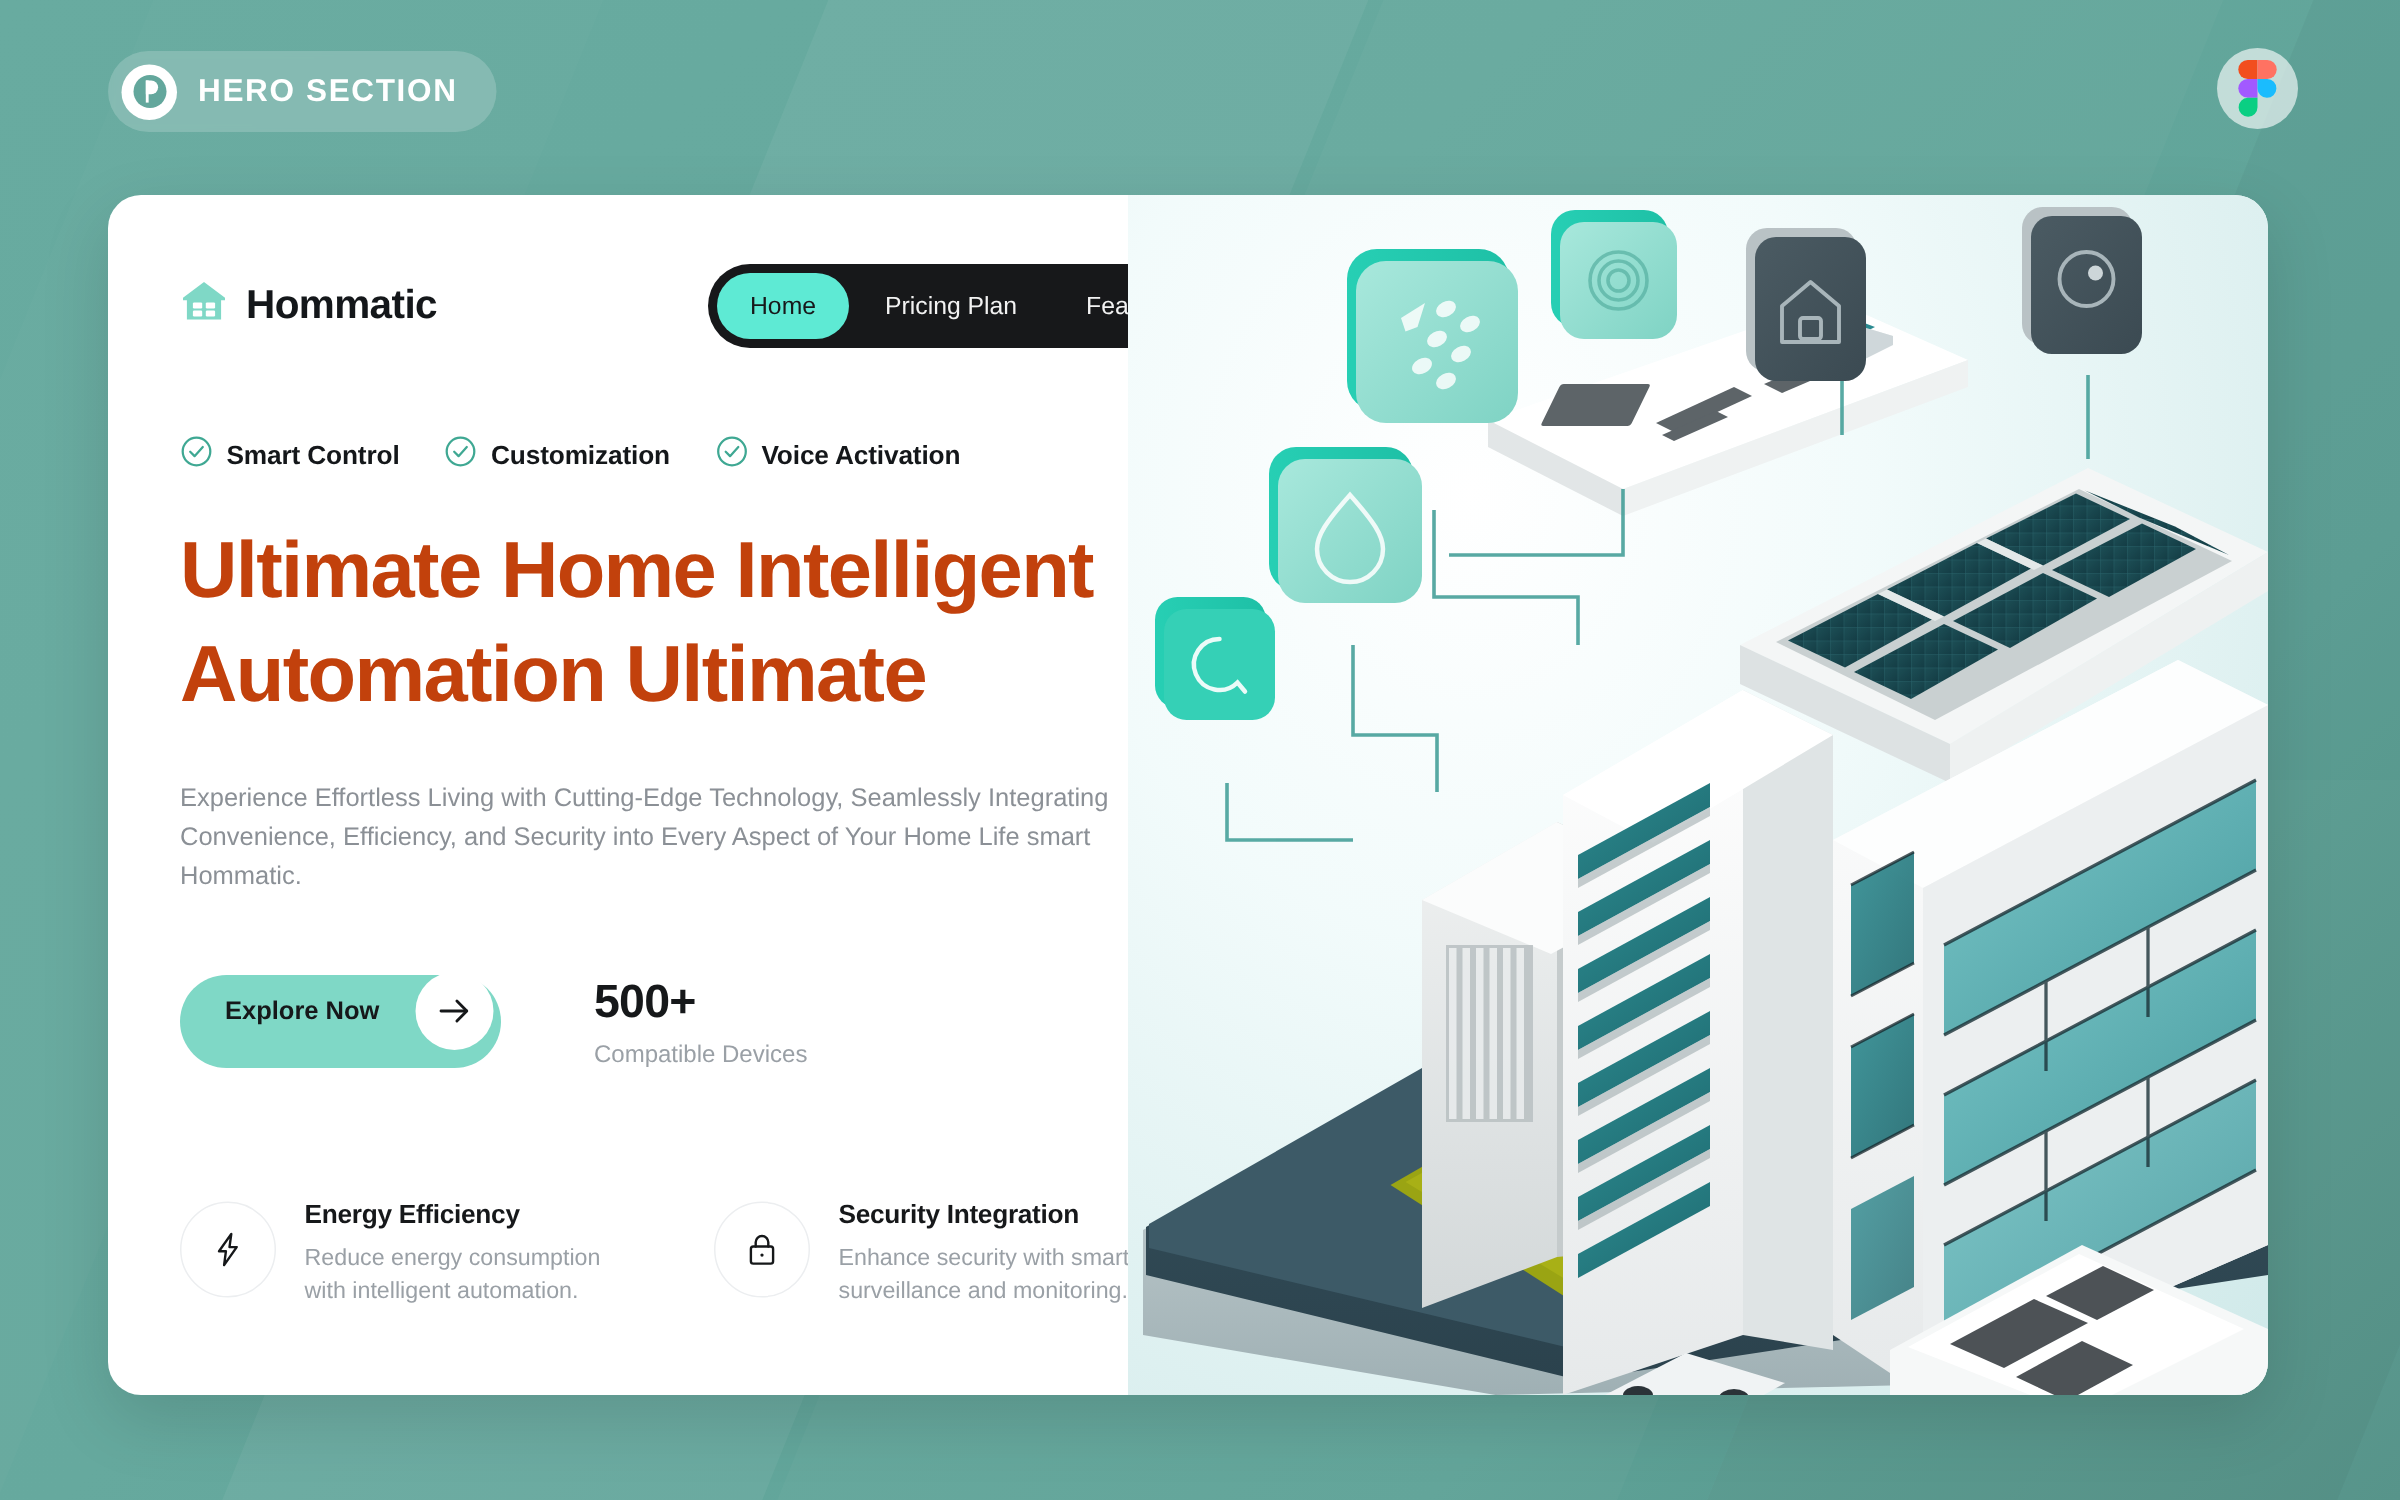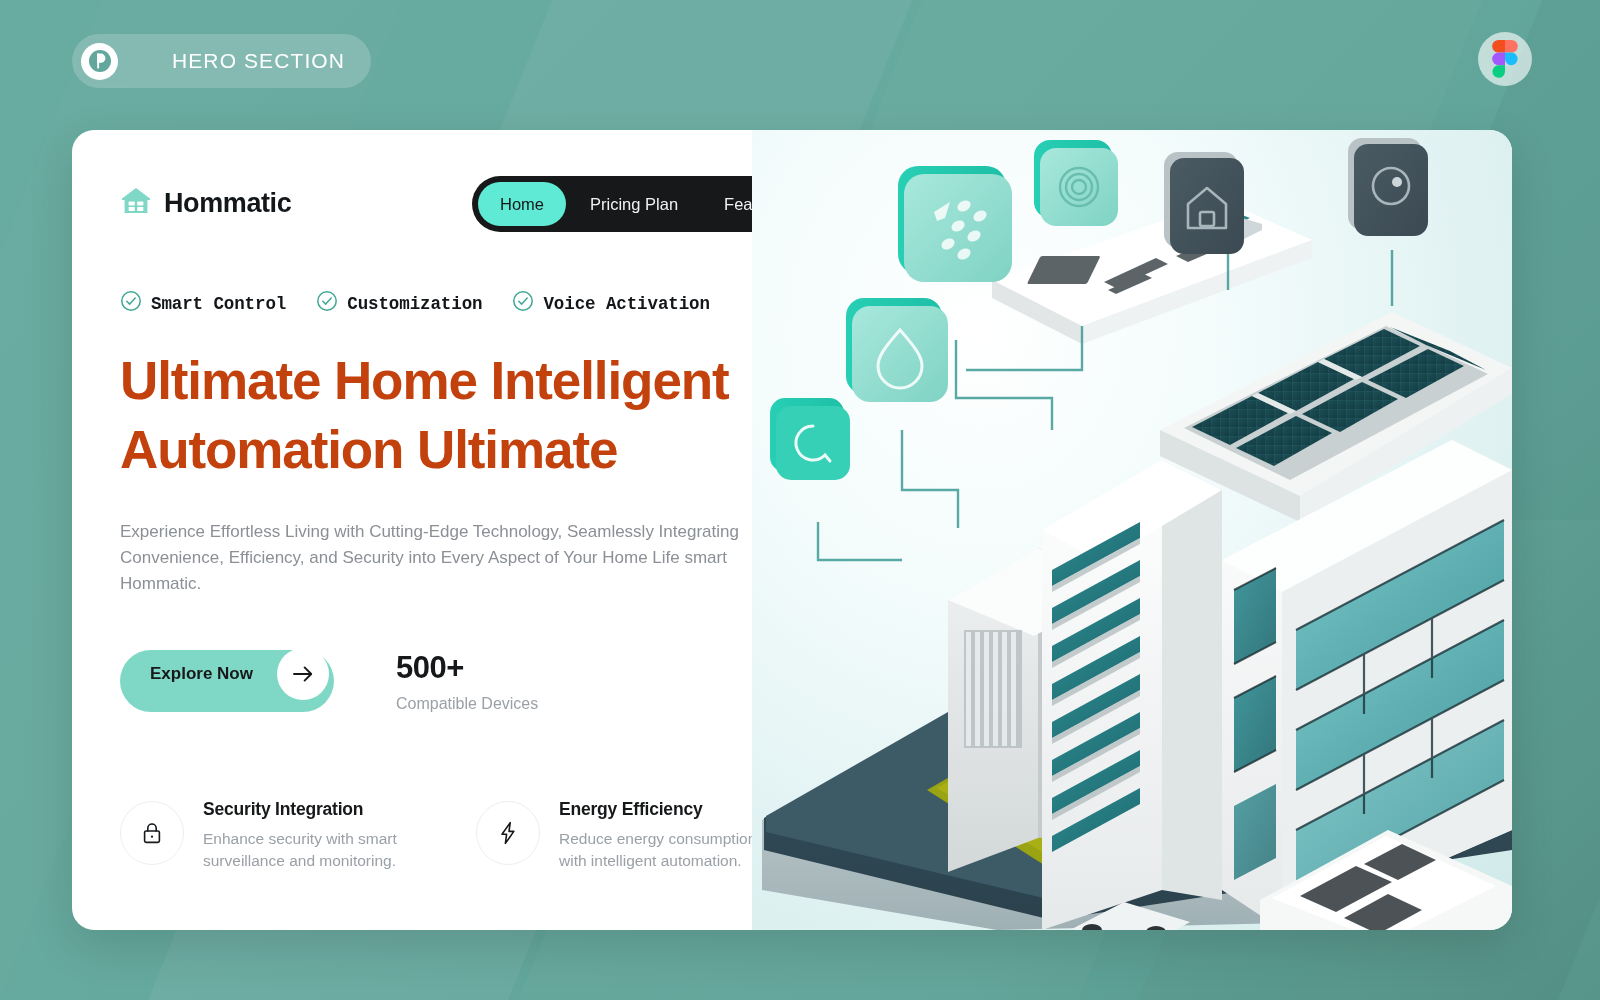--- a/index.html
+++ b/index.html
@@ -27,21 +27,21 @@
     position:absolute; left:72px; top:34px; height:54px;
     display:flex; align-items:center; gap:14px;
     background:rgba(255,255,255,0.19); border-radius:27px;
     padding:0 26px 0 9px; backdrop-filter:blur(2px);
   }
   .hero-badge .pdot {
     width:37px; height:37px; border-radius:50%; background:#ffffff;
     display:flex; align-items:center; justify-content:center; flex:0 0 auto;
   }
   .hero-badge .plabel {
-    color:#ffffff; font-size:21px; font-weight:normal; letter-spacing:1.1px;margin-left:40px;
+    color:#ffffff; font-size:21px; font-weight:bold; letter-spacing:1.1px;
   }
 
   .figma-badge {
     position:absolute; right:68px; top:32px;
     width:54px; height:54px; border-radius:50%;
     background:rgba(255,255,255,0.62);
     display:flex; align-items:center; justify-content:center;
   }
 
   
@@ -76,21 +76,21 @@
   .contact-btn {
     height:56px; padding:0 32px; border-radius:28px; border:1.4px solid #e2e4e6;
     display:flex; align-items:center; background:#fff; cursor:pointer;
     font-size:17px; color:#14171a;
   }
 
   
   .left { position:absolute; left:48px; top:160px; width:720px; }
 
   .chips { display:flex; gap:30px; align-items:center; }
-  .chip { display:flex; align-items:center; gap:9px;font-family:Liberation Mono, monospace; }
+  .chip { display:flex; align-items:center; gap:9px; }
   .chip-label { font-size:17.5px; font-weight:600; color:#14171a; letter-spacing:-0.1px; }
 
   .headline {
     margin-top:30px; font-size:53px; line-height:1.30; font-weight:bold;
     color:#c2410c; letter-spacing:-1.1px;
   }
   .subtext {
     margin-top:34px; font-size:17px; line-height:1.55; color:#8b9096; max-width:660px;
   }
 
@@ -249,40 +249,40 @@
         <div class="stat-num">500+</div>
         <div class="stat-label">Compatible Devices</div>
       </div>
     </div>
   </div>
 
   <div class="features">
     <div class="feat">
       <div class="feat-icon">
         <svg width="26" height="26" viewBox="0 0 26 26" fill="none" stroke="#16181a" stroke-width="1.6" stroke-linejoin="round" stroke-linecap="round">
+          <path d="M15.2 2.6 L7 14.2h4.6L10.4 23.4 18.8 11.4h-4.8z"></path>
+        </svg>
+      </div>
+      <div>
+        <div class="feat-title">Energy Efficiency</div>
+        <div class="feat-desc">Reduce energy consumption with intelligent automation.</div>
+      </div>
+    </div>
+
+    <div class="feat">
+      <div class="feat-icon">
+        <svg width="26" height="26" viewBox="0 0 26 26" fill="none" stroke="#16181a" stroke-width="1.6" stroke-linejoin="round" stroke-linecap="round">
           <rect x="5.6" y="11" width="14.8" height="11.4" rx="1.6"></rect>
           <path d="M8.8 11V8.2a4.2 4.2 0 0 1 8.4 0V11"></path>
           <circle cx="13" cy="16.7" r="1.1" fill="#16181a" stroke="none"></circle>
         </svg>
       </div>
       <div>
         <div class="feat-title">Security Integration</div>
         <div class="feat-desc">Enhance security with smart surveillance and monitoring.</div>
-      </div>
-    </div>
-
-    <div class="feat">
-      <div class="feat-icon">
-        <svg width="26" height="26" viewBox="0 0 26 26" fill="none" stroke="#16181a" stroke-width="1.6" stroke-linejoin="round" stroke-linecap="round">
-          <path d="M15.2 2.6 L7 14.2h4.6L10.4 23.4 18.8 11.4h-4.8z"></path>
-        </svg>
-      </div>
-      <div>
-        <div class="feat-title">Energy Efficiency</div>
-        <div class="feat-desc">Reduce energy consumption with intelligent automation.</div>
       </div>
     </div>
   </div>
 
   <div class="illus">
     <div class="illus-bg"></div>
     <svg width="760" height="800" viewBox="0 0 760 800">
       <defs>
         <linearGradient id="gMint" x1="0" y1="0" x2="1" y2="1">
           <stop offset="0%" stop-color="#a8e8dc"></stop>

